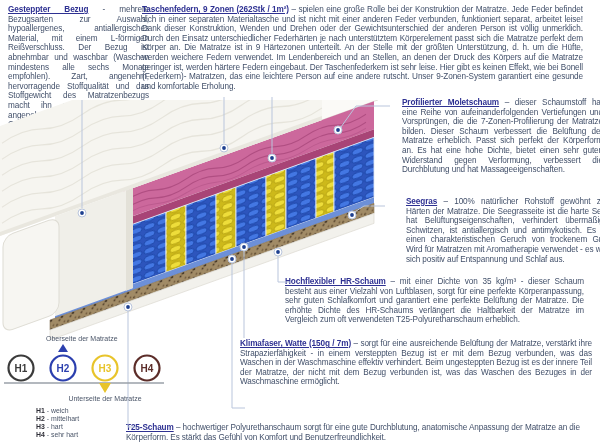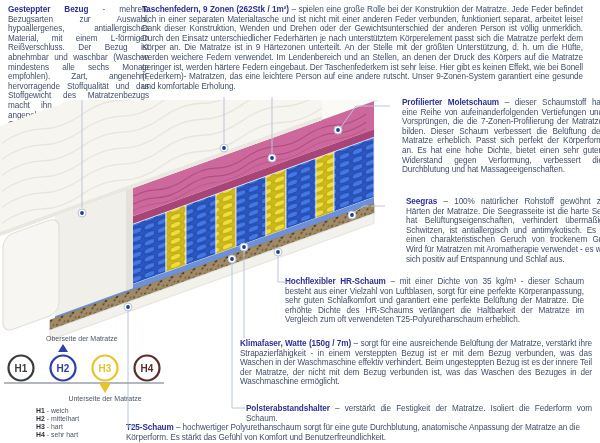--- a/index.html
+++ b/index.html
@@ -1,20 +1,20 @@
 <!DOCTYPE html>
 <html><head>
 <meta charset="utf-8">
 <style>
   html,body{margin:0;padding:0;background:#fff;}
   .canvas{position:relative;width:600px;height:443px;background:#ffffff;overflow:hidden;
           font-family:"Liberation Sans",sans-serif;}
   .tb{position:absolute;text-align:justify;font-size:8.2px;line-height:1.17;
       color:#42506a;letter-spacing:-0.1px;}
-  .tb .h{font-weight:bold;color:#2e3192;}
+  .tb .h{font-weight:bold;color:#2e3192;text-decoration:underline;}
   svg{display:block;}
   .abs{position:absolute;}
   .hl{font-size:6.9px;line-height:1.18;color:#4a5568;}
   .hl b{color:#2f2f38;}
 </style>
 </head>
 <body>
 
 <div class="canvas">
 
@@ -41,24 +41,20 @@
   <div class="tb" style="left:285px;top:277px;width:299px;">
     <span class="h">Hochflexibler HR-Schaum</span>
     <span>– mit einer Dichte von 35 kg/m³ - dieser Schaum besteht aus einer Vielzahl von Luftblasen, sorgt für eine perfekte Körperanpassung, sehr guten Schlafkomfort und garantiert eine perfekte Belüftung der Matratze. Die erhöhte Dichte des HR-Schaums verlängert die Haltbarkeit der Matratze im Vergleich zum oft verwendeten T25-Polyurethanschaum erheblich.</span>
   </div>
 
   <div class="tb" style="left:240px;top:339px;width:352px;">
     <span class="h">Klimafaser, Watte (150g / 7m)</span>
     <span>– sorgt für eine ausreichende Belüftung der Matratze, verstärkt ihre Strapazierfähigkeit - in einem versteppten Bezug ist er mit dem Bezug verbunden, was das Waschen in der Waschmaschine effektiv verhindert. Beim ungesteppten Bezug ist es der innere Teil der Matratze, der nicht mit dem Bezug verbunden ist, was das Waschen des Bezuges in der Waschmaschine ermöglicht.</span>
   </div>
 
-  <div class="tb" style="left:246px;top:404px;width:346px;">
-    <span class="h">Polsterabstandshalter</span>
-    <span>– verstärkt die Festigkeit der Matratze. Isoliert die Federform vom Schaum.</span>
-  </div>
 
   <div class="tb" style="left:126px;top:423px;width:454px;">
     <span class="h">T25-Schaum</span>
     <span>– hochwertiger Polyurethanschaum sorgt für eine gute Durchblutung, anatomische Anpassung der Matratze an die Körperform. Es stärkt das Gefühl von Komfort und Benutzerfreundlichkeit.</span>
   </div>
 
   <svg class="abs" style="left:0;top:100px;" width="390" height="240" viewBox="0 0 390 240">
     <defs>
       <pattern id="pBlue" width="13" height="8" patternUnits="userSpaceOnUse">
         <rect width="13" height="8" fill="#2d55bd"></rect>

